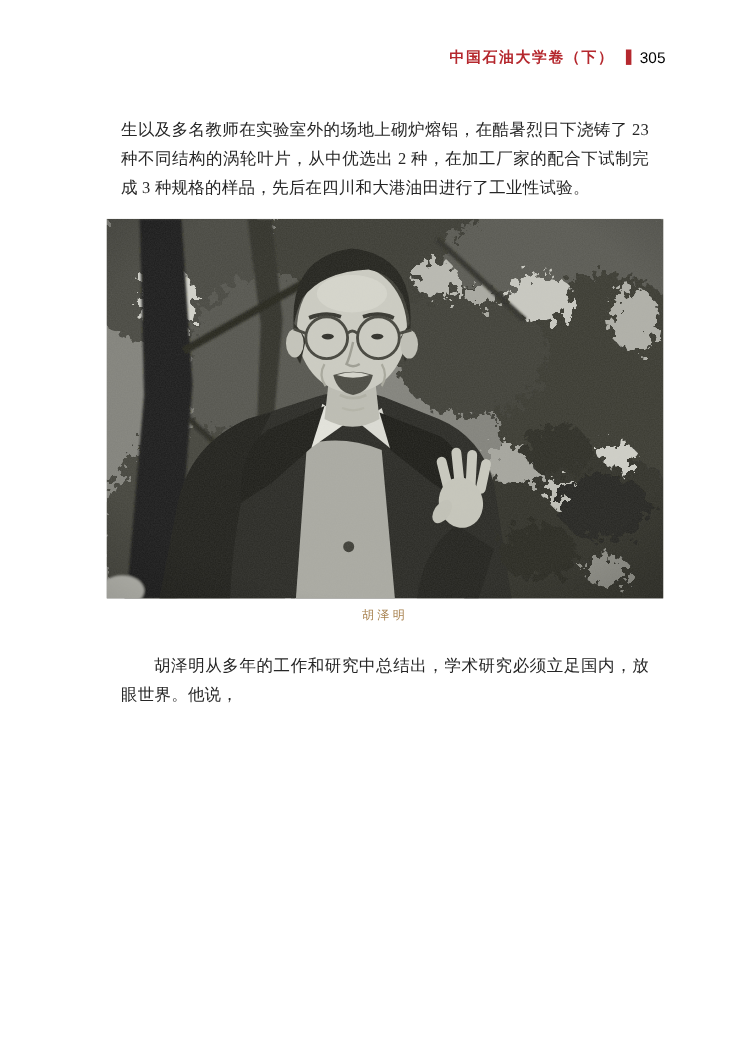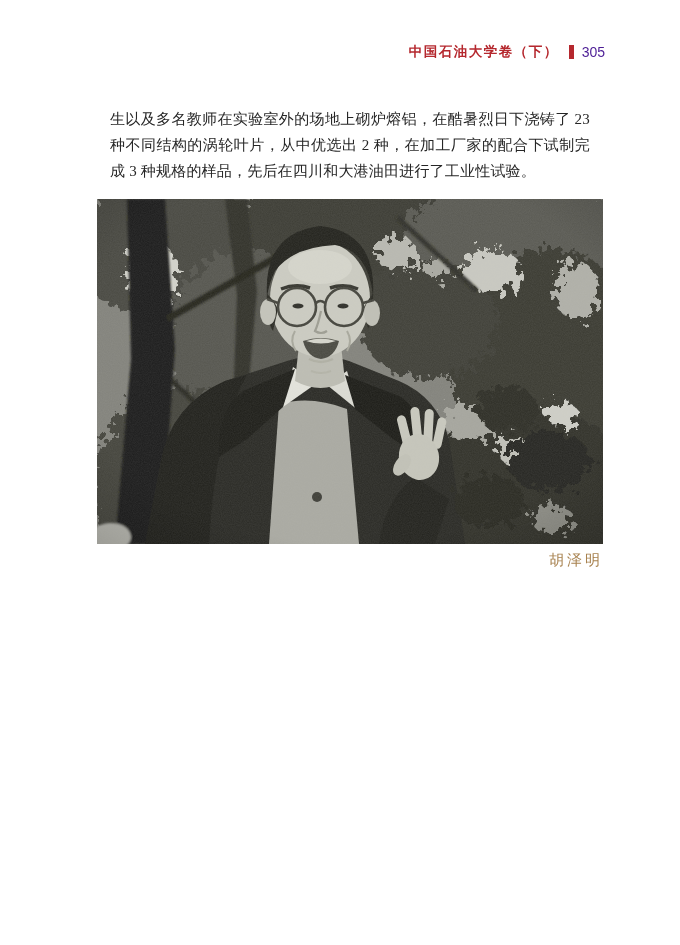--- a/index.html
+++ b/index.html
@@ -24,21 +24,21 @@
     font-weight:bold;
     letter-spacing:1.5px;
   }
   .running-head .bar{
     display:inline-block;
     width:5px;height:14px;
     background:#b5282e;
     margin:0 8px 0 10px;
   }
   .running-head .pagenum{
-    color:#4c1d95;
+    color:#000000;
     font-size:14px;
     font-family:"Liberation Sans", sans-serif;
   }
   
   .text-column{
     position:absolute;
     left:95px;top:92px;
     width:510px;
   }
   .para{
@@ -55,22 +55,22 @@
     width:506px;
   }
   .photo-frame{
     width:506px;height:345px;
     overflow:hidden;
     background:#8a8a84;
   }
   .photo-frame svg{display:block;}
   figcaption{
     margin-top:8px;
-    text-align:right;
-    font-size:15px;
+    text-align:center;
+    font-size:11px;
     color:#a8824f;
     letter-spacing:3px;
     line-height:16px;
   }
 </style>
 </head>
 <body>
 
 <div class="page">
 
@@ -205,15 +205,16 @@
             <ellipse cx="392" cy="302" rx="36" ry="26" fill="#2a2a23"></ellipse>
           </g>
 
           <rect width="506" height="345" filter="url(#ph-grain)" opacity="0.5"></rect>
           <rect width="506" height="345" fill="url(#ph-vig)"></rect>
         </svg>
       </div>
       <figcaption>胡泽明</figcaption>
     </figure>
 
+    <p class="para indented">胡泽明从多年的工作和研究中总结出，学术研究必须立足国内，放眼世界。他说，</p>
 
   </div>
 </div>
 
 </body></html>

